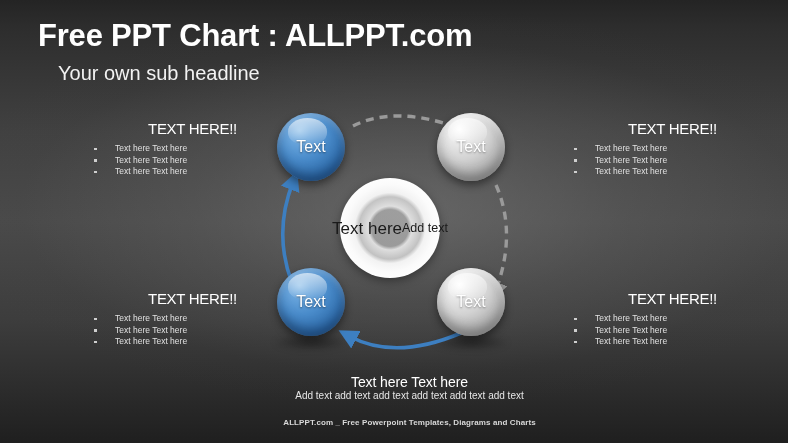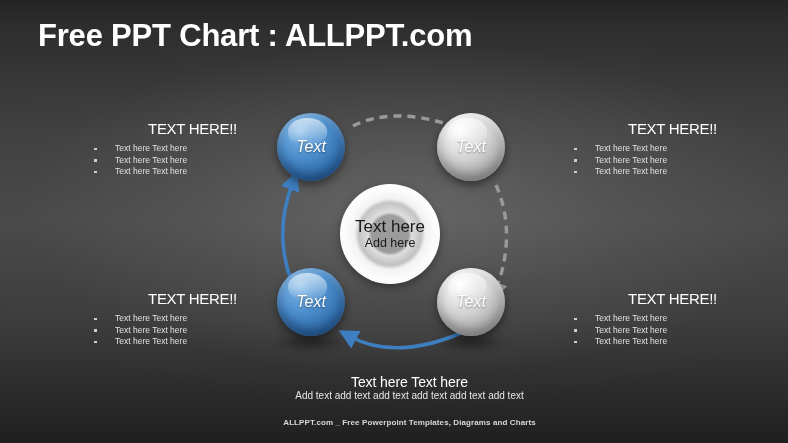--- a/index.html
+++ b/index.html
@@ -84,21 +84,20 @@
   .diagram svg { position: absolute; left: 0; top: 0; }
 
   .sphere {
     position: absolute;
     width: 68px;
     height: 68px;
     border-radius: 50%;
     display: flex;
     align-items: center;
     justify-content: center;
-    font-style: italic;
   }
   .sphere span {
     position: relative;
     z-index: 3;
     font-size: 16px;
     color: #ffffff;
     text-shadow: 0 1px 2px rgba(0,0,0,0.45);
     pointer-events: none;
   }
   .sphere::after {            
@@ -130,29 +129,29 @@
   .sphere-gray span { text-shadow: 0 1px 2px rgba(90,90,90,0.65); }
 
   .sp-tl { left: 22px;  top: 8px; }
   .sp-tr { left: 182px; top: 8px; }
   .sp-bl { left: 22px;  top: 163px; }
   .sp-br { left: 182px; top: 163px; }
 
   .hub {
     position: absolute;
     left: 85px;
-    top: 79px;
+    top: 73px;
     width: 100px;
     height: 100px;
     border-radius: 50%;
     background:
       radial-gradient(circle at 50% 50%, rgba(205,205,205,0.55) 0%, rgba(205,205,205,0.55) 26%, rgba(236,236,236,0.9) 31%, rgba(228,228,228,0.75) 44%, #f2f2f2 50%, #fbfbfb 62%, #ffffff 78%, #f6f6f6 100%);
     box-shadow: 0 3px 10px rgba(0,0,0,0.38);
     display: flex;
-    flex-direction: column;
+    flex-direction: row;
     align-items: center;
     justify-content: center;
   }
   .hub-main {
     font-size: 17px;
     color: #1a1a1a;
     line-height: 19px;
     white-space: nowrap;
   }
   .hub-sub {
@@ -201,20 +200,21 @@
     font-weight: bold;
     letter-spacing: 0.1px;
   }
 </style>
 </head>
 <body>
 
 <div class="slide">
 
   <div class="title">Free PPT Chart : ALLPPT.com</div>
+  <div class="subtitle">Your own sub headline</div>
 
   <div class="textblock tb-tl">
     <div class="tb-head">TEXT HERE!!</div>
     <ul class="tb-list">
       <li>Text here  Text here</li>
       <li>Text here  Text here</li>
       <li>Text here  Text here</li>
     </ul>
   </div>
 
@@ -277,21 +277,21 @@
     </div>
     <div class="sphere sphere-blue sp-bl">
       <span>Text</span>
     </div>
     <div class="sphere sphere-gray sp-br">
       <span>Text</span>
     </div>
 
     <div class="hub">
       <div class="hub-main">Text here</div>
-      <div class="hub-sub">Add  here</div>
+      <div class="hub-sub">Add  text</div>
     </div>
   </div>
 
   <div class="caption">
     <div class="caption-title">Text here Text here</div>
     <div class="caption-body">Add text add text add text add text add text add text</div>
   </div>
 
   <div class="footer">ALLPPT.com _ Free Powerpoint Templates, Diagrams and Charts</div>
 

